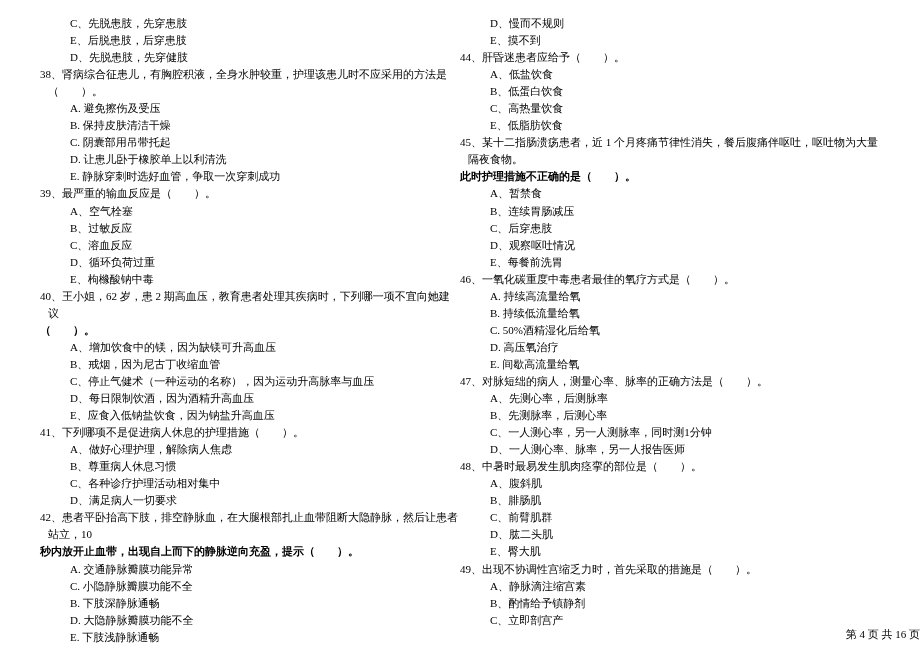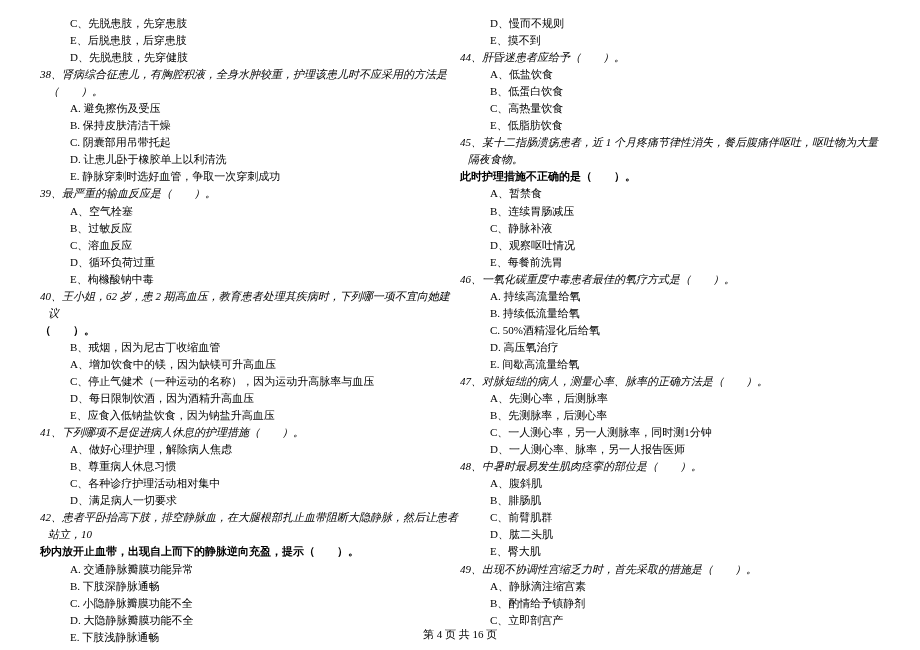--- a/index.html
+++ b/index.html
@@ -24,32 +24,31 @@
     .column {
       flex: 1;
       line-height: 1.55;
     }
     .option {
       padding-left: 30px;
     }
     .question {
       padding-left: 8px;
       text-indent: -8px;
-      font-style: italic;
     }
     .sub-question {
       padding-left: 0px;
       font-weight: bold;
     }
     .footer {
       position: absolute;
       bottom: 8px;
       left: 0;
       right: 0;
-      text-align: center;
+      text-align: right;
       font-size: 11px;
     }
   </style>
 </head>
 <body>
 
 <div class="content">
   <div class="column">
     <div class="option">C、先脱患肢，先穿患肢</div>
     <div class="option">E、后脱患肢，后穿患肢</div>
@@ -64,57 +63,57 @@
 
     <div class="question">39、最严重的输血反应是（　　）。</div>
     <div class="option">A、空气栓塞</div>
     <div class="option">B、过敏反应</div>
     <div class="option">C、溶血反应</div>
     <div class="option">D、循环负荷过重</div>
     <div class="option">E、枸橼酸钠中毒</div>
 
     <div class="question">40、王小姐，62 岁，患 2 期高血压，教育患者处理其疾病时，下列哪一项不宜向她建议</div>
     <div class="sub-question">（　　）。</div>
+    <div class="option">A、增加饮食中的镁，因为缺镁可升高血压</div>
     <div class="option">B、戒烟，因为尼古丁收缩血管</div>
-    <div class="option">A、增加饮食中的镁，因为缺镁可升高血压</div>
     <div class="option">C、停止气健术（一种运动的名称），因为运动升高脉率与血压</div>
     <div class="option">D、每日限制饮酒，因为酒精升高血压</div>
     <div class="option">E、应食入低钠盐饮食，因为钠盐升高血压</div>
 
     <div class="question">41、下列哪项不是促进病人休息的护理措施（　　）。</div>
     <div class="option">A、做好心理护理，解除病人焦虑</div>
     <div class="option">B、尊重病人休息习惯</div>
     <div class="option">C、各种诊疗护理活动相对集中</div>
     <div class="option">D、满足病人一切要求</div>
 
     <div class="question">42、患者平卧抬高下肢，排空静脉血，在大腿根部扎止血带阻断大隐静脉，然后让患者站立，10</div>
     <div class="sub-question">秒内放开止血带，出现自上而下的静脉逆向充盈，提示（　　）。</div>
     <div class="option">A. 交通静脉瓣膜功能异常</div>
+    <div class="option">C. 小隐静脉瓣膜功能不全</div>
     <div class="option">B. 下肢深静脉通畅</div>
-    <div class="option">C. 小隐静脉瓣膜功能不全</div>
     <div class="option">D. 大隐静脉瓣膜功能不全</div>
     <div class="option">E. 下肢浅静脉通畅</div>
 
   </div>
 
   <div class="column">
     <div class="option">D、慢而不规则</div>
     <div class="option">E、摸不到</div>
 
     <div class="question">44、肝昏迷患者应给予（　　）。</div>
     <div class="option">A、低盐饮食</div>
     <div class="option">B、低蛋白饮食</div>
     <div class="option">C、高热量饮食</div>
     <div class="option">E、低脂肪饮食</div>
 
     <div class="question">45、某十二指肠溃疡患者，近 1 个月疼痛节律性消失，餐后腹痛伴呕吐，呕吐物为大量隔夜食物。</div>
     <div class="sub-question">此时护理措施不正确的是（　　）。</div>
     <div class="option">A、暂禁食</div>
     <div class="option">B、连续胃肠减压</div>
-    <div class="option">C、静脉补液</div>
+    <div class="option">C、后穿患肢</div>
     <div class="option">D、观察呕吐情况</div>
     <div class="option">E、每餐前洗胃</div>
 
     <div class="question">46、一氧化碳重度中毒患者最佳的氧疗方式是（　　）。</div>
     <div class="option">A. 持续高流量给氧</div>
     <div class="option">B. 持续低流量给氧</div>
     <div class="option">C. 50%酒精湿化后给氧</div>
     <div class="option">D. 高压氧治疗</div>
     <div class="option">E. 间歇高流量给氧</div>
 

